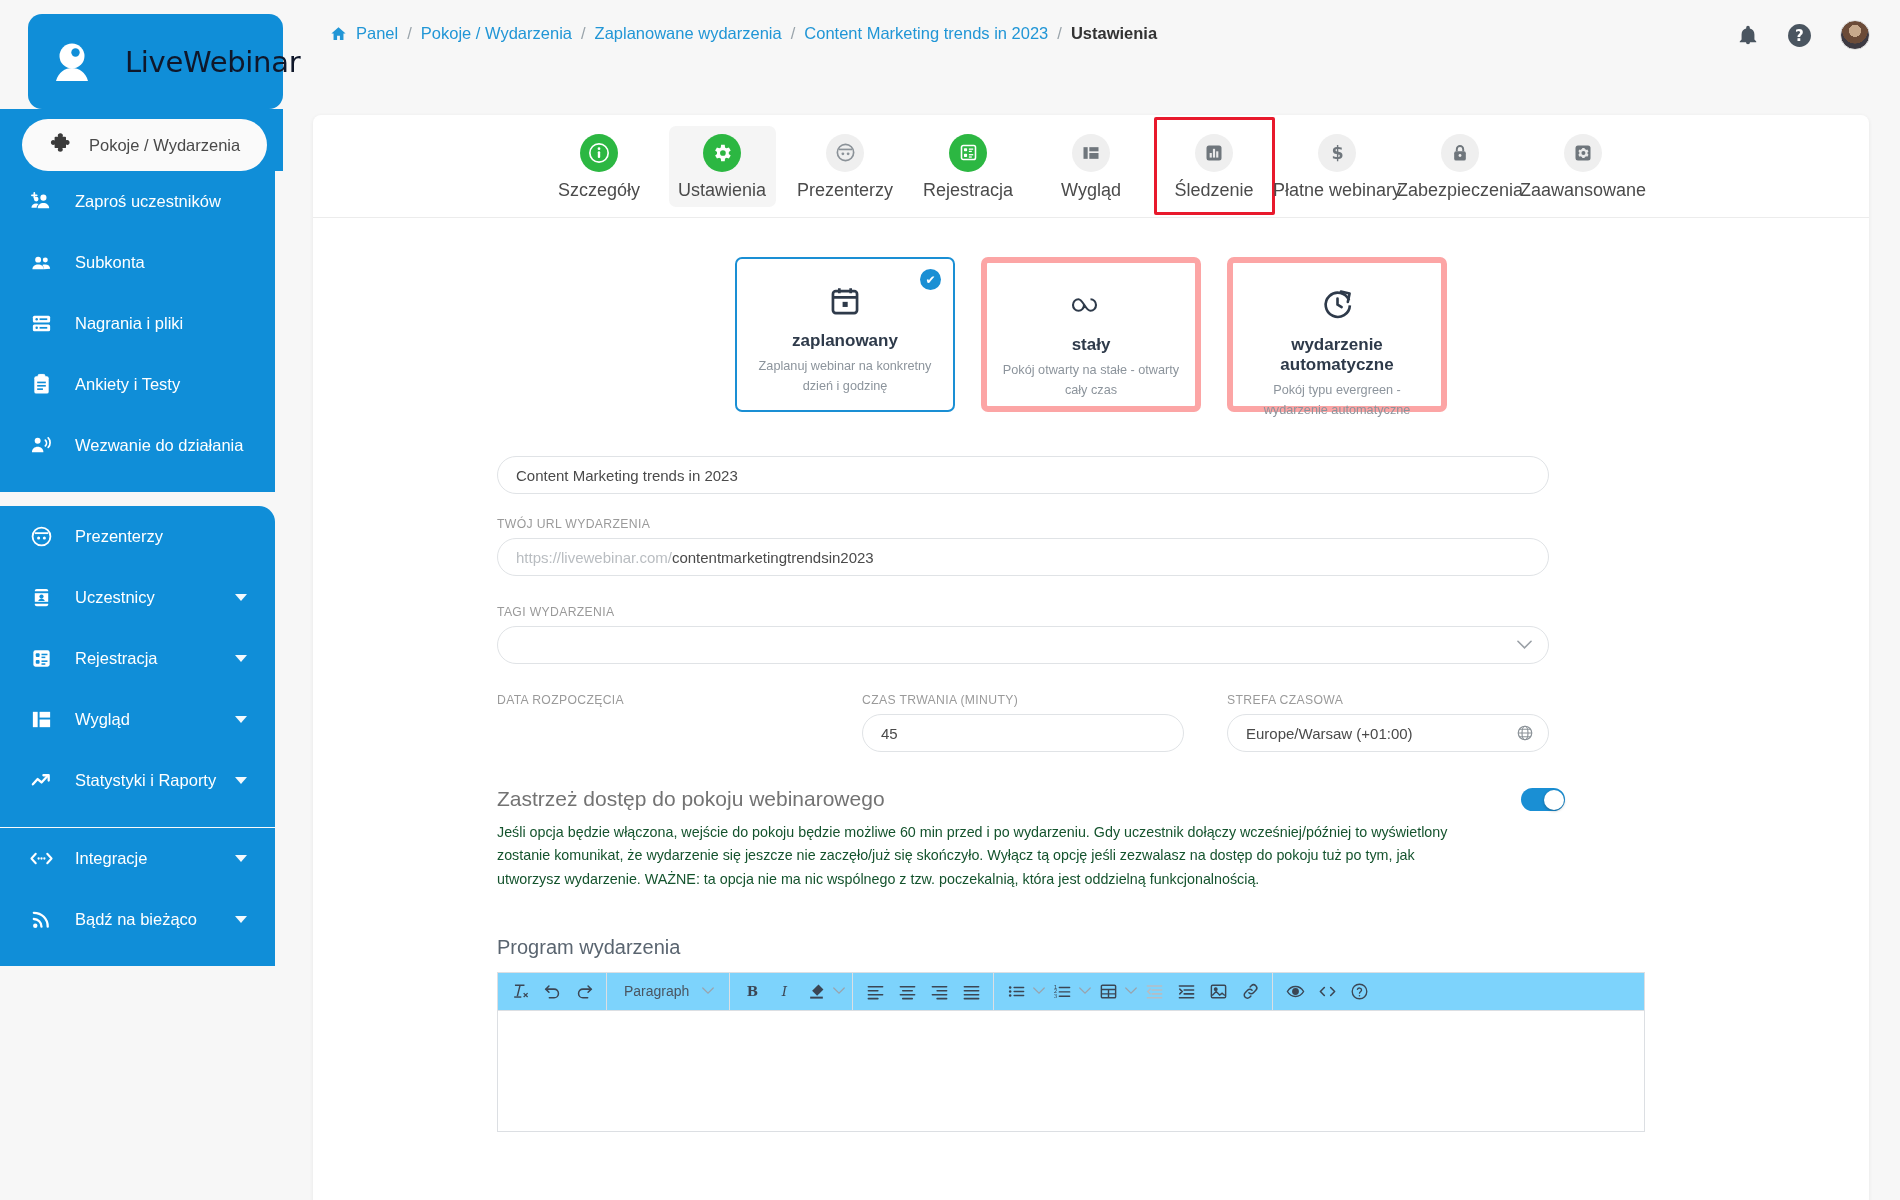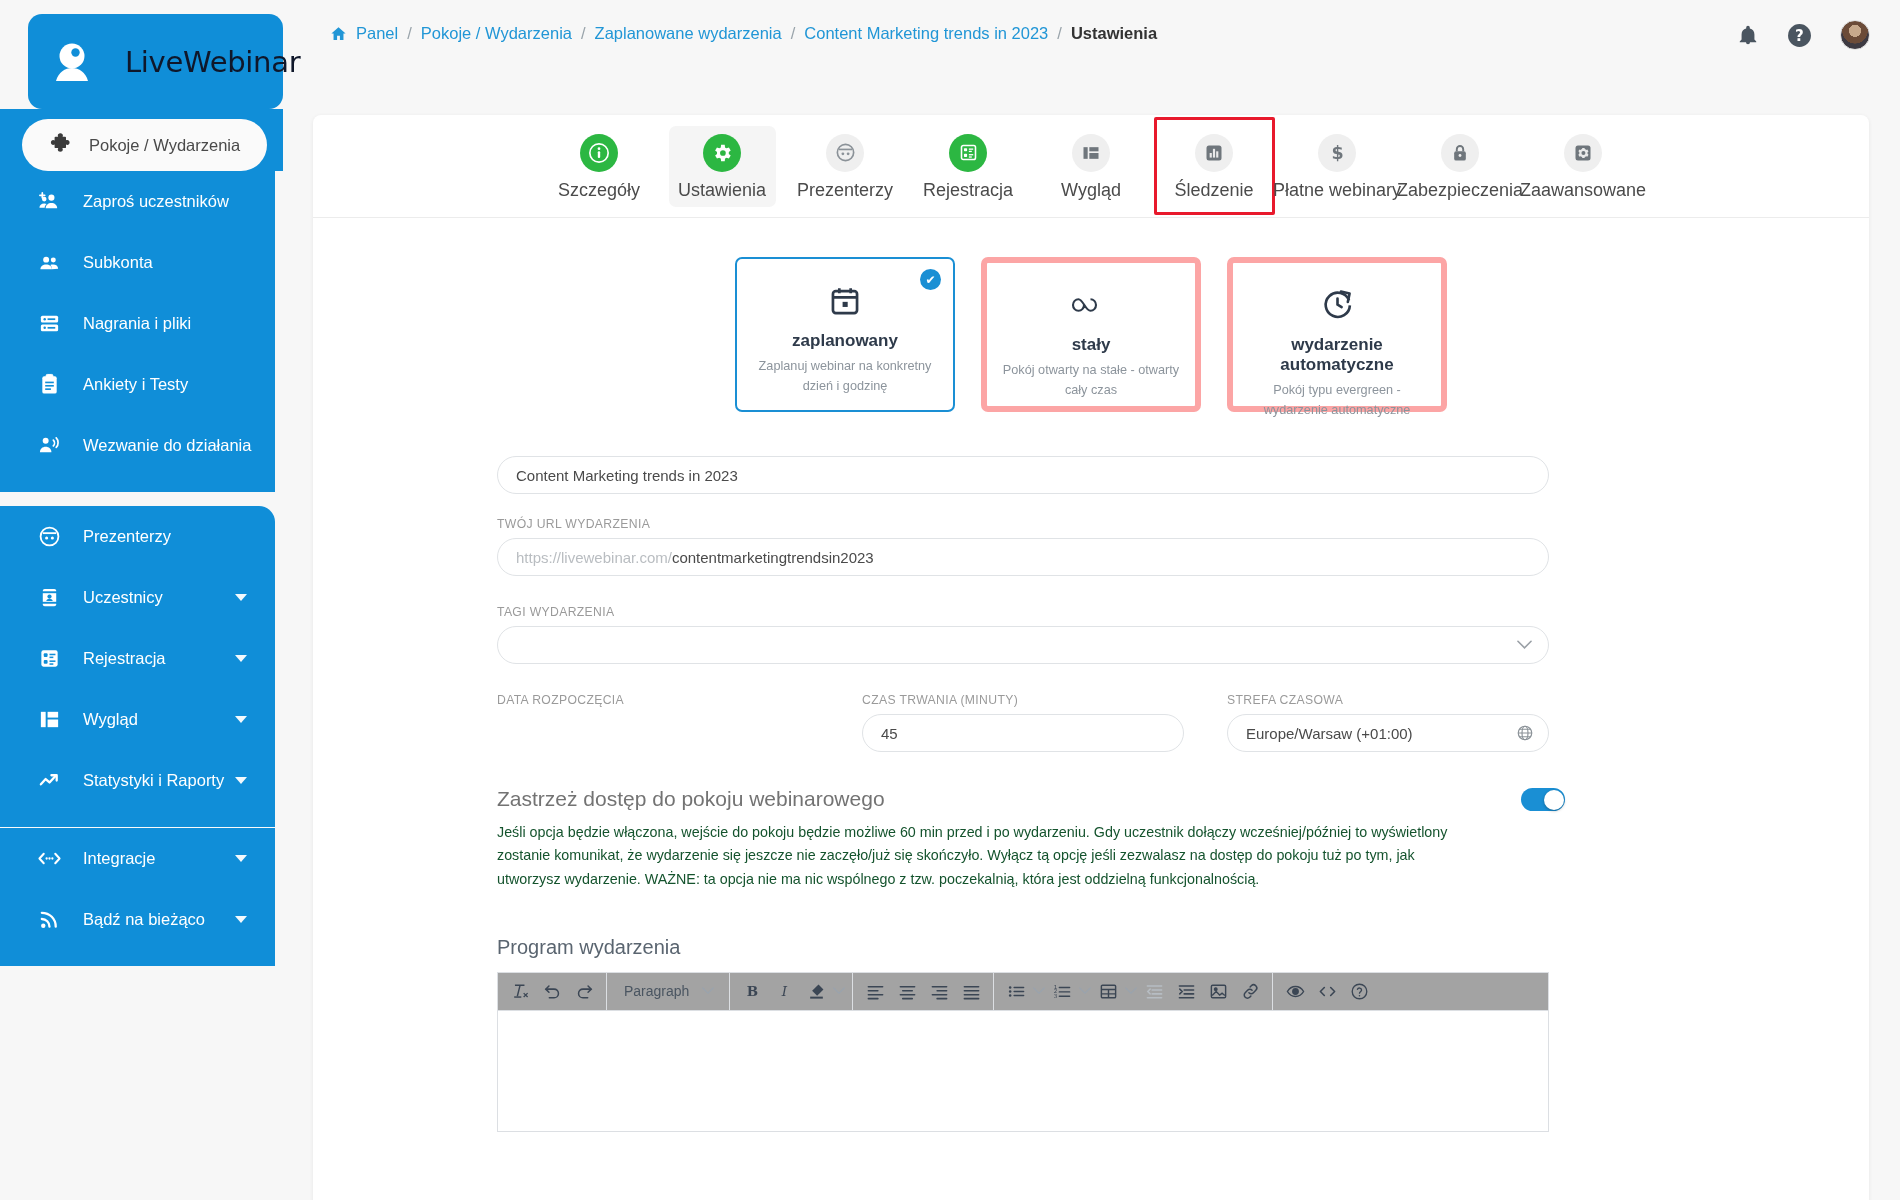--- a/index.html
+++ b/index.html
@@ -26,21 +26,21 @@
   .logo-text {
     color: #0f172a; font-size: 29px; font-weight: normal; letter-spacing: -.3px;
     font-family: "DejaVu Sans", sans-serif;
     margin-left: 16px;
   }
   .sb-group { background: #108ed8; width: 275px; }
   .sb-group.r-tr { border-top-right-radius: 16px; }
   .sb-group.r-br { border-bottom-right-radius: 16px; }
   .sb-item {
     display: flex; align-items: center; height: 61px;
-    padding-left: 38px; color: #fff; font-size: 16.5px; position: relative;
+    padding-left: 30px; color: #fff; font-size: 16.5px; position: relative;
     cursor: pointer;
   }
   .sb-item .ic { width: 30px; flex: none; display: flex; align-items: center; }
   .sb-item .lbl { margin-left: 15px; white-space: nowrap; }
   .sb-item .caret {
     position: absolute; right: 28px; width: 0; height: 0;
     border-left: 6px solid transparent; border-right: 6px solid transparent;
     border-top: 7px solid #fff; opacity: .95;
   }
   .sb-active-wrap { background: #108ed8; width: 283px; padding-right: 8px; }
@@ -162,25 +162,25 @@
     width: 44px; height: 23px; border-radius: 12px; background: #1a8fd4;
     cursor: pointer;
   }
   .switch .knob {
     position: absolute; right: 1.5px; top: 1.5px;
     width: 20px; height: 20px; border-radius: 50%; background: #fff;
     box-shadow: 0 1px 3px rgba(0,0,0,.3);
   }
 
   
-  #editor-block { margin: 45px 0 0 184px; width: 1052px; }
+  #editor-block { margin: 45px 0 0 184px; width: 1148px; }
   .ed-title { font-size: 20px; color: #5a6570; margin-bottom: 13px; }
   .ed-toolbar {
     height: 38px; border: 1px solid #dcdfe3; border-bottom: none;
-    display: flex; align-items: center; background: #a3a3a3;
+    display: flex; align-items: center; background: #7dd3fc;
   }
   .tb-grp { display: flex; align-items: center; height: 100%; padding: 0 7px;
             border-right: 1px solid #dcdfe3; gap: 2px; }
   .tb-grp:last-child { border-right: none; }
   .tb-btn {
     width: 30px; height: 30px; display: flex; align-items: center;
     justify-content: center; cursor: pointer; color: #3b4654;
   }
   .tb-sel {
     width: 108px; height: 30px; display: flex; align-items: center;

